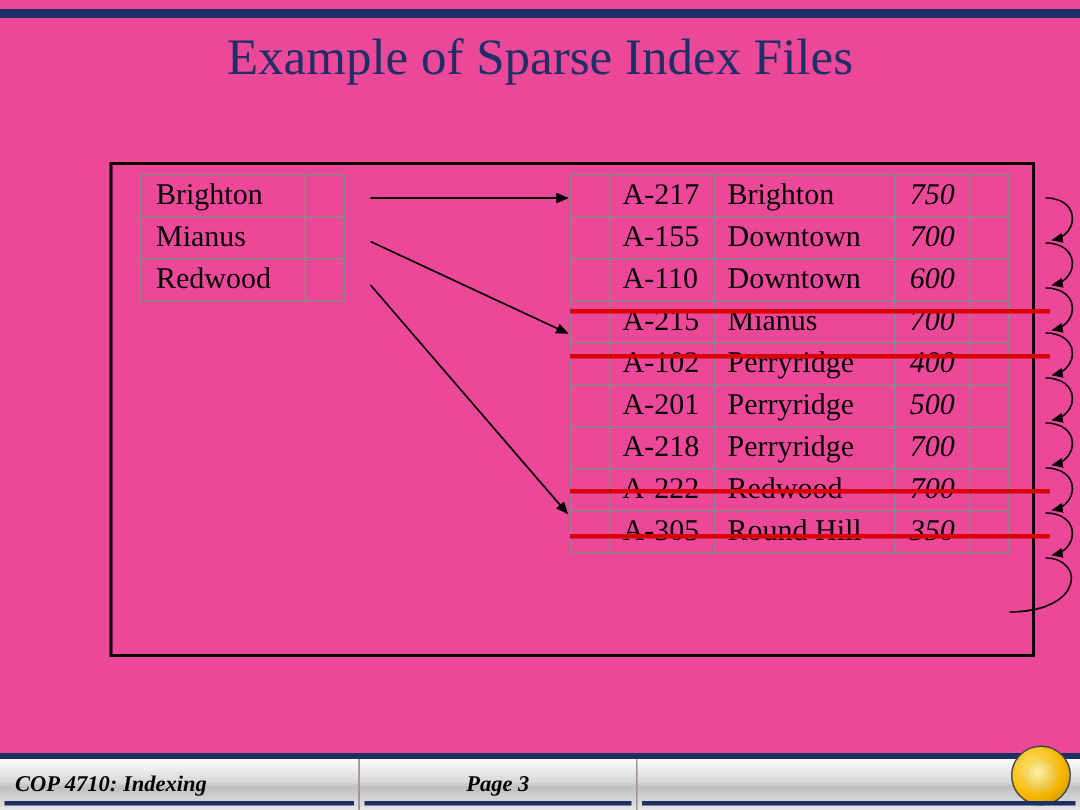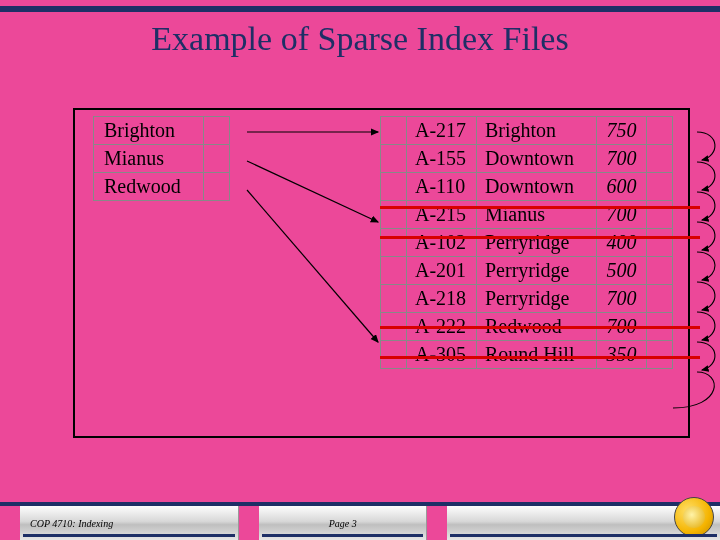--- a/index.html
+++ b/index.html
@@ -34,23 +34,23 @@
   .data-tbl td.link{ width: 26px; }
 
   .redline { position: absolute; height: 3px; background: #d80000; }
 
   .svg-arrows { position: absolute; left: 0; top: 0; width: 656px; height: 326px; pointer-events:none; }
 
   
   .footer { position: absolute; left: 0; right: 0; bottom: 0; height: 38px;
             display: flex; border-top: 4px solid #1e2f66; }
   .footer .cell { flex: 1; display: flex; align-items: center; justify-content: center;
-                  font-style: italic; font-weight: normal; font-size: 10px;
+                  font-style: italic; font-weight: bold; font-size: 15px;
                   background: linear-gradient(#fdfdfd, #d8d8d8 45%, #bfbfbf 55%, #e6e6e6);
-                  border-right: 1px solid #999; position: relative; margin-left: 20px; }
+                  border-right: 1px solid #999; position: relative; }
   .footer .cell:last-child { border-right: none; }
   .footer .cell::after { content:""; position:absolute; left:3px; right:3px; bottom:3px; height:3px; background:#1e2f66; }
   .footer .cell.first { flex: 1.25; justify-content: flex-start; padding-left: 10px;}
   .footer .cell.last  { flex: 1.35; justify-content: center; padding-right: 48px; position: relative; }
 
   .logo { position: absolute; width: 40px; height: 40px; right: 6px; bottom: 3px;
           border-radius: 50%; background: radial-gradient(circle at 35% 35%, #ffe06a 0%, #f5b400 60%, #c08800 100%);
           border: 1px solid #444; display:flex; align-items:center; justify-content:center; }
   .logo::after { content:""; width:22px; height:22px; border-radius:50%;
                  background: radial-gradient(circle at 40% 40%, #fff3a8, #e2a800); }

